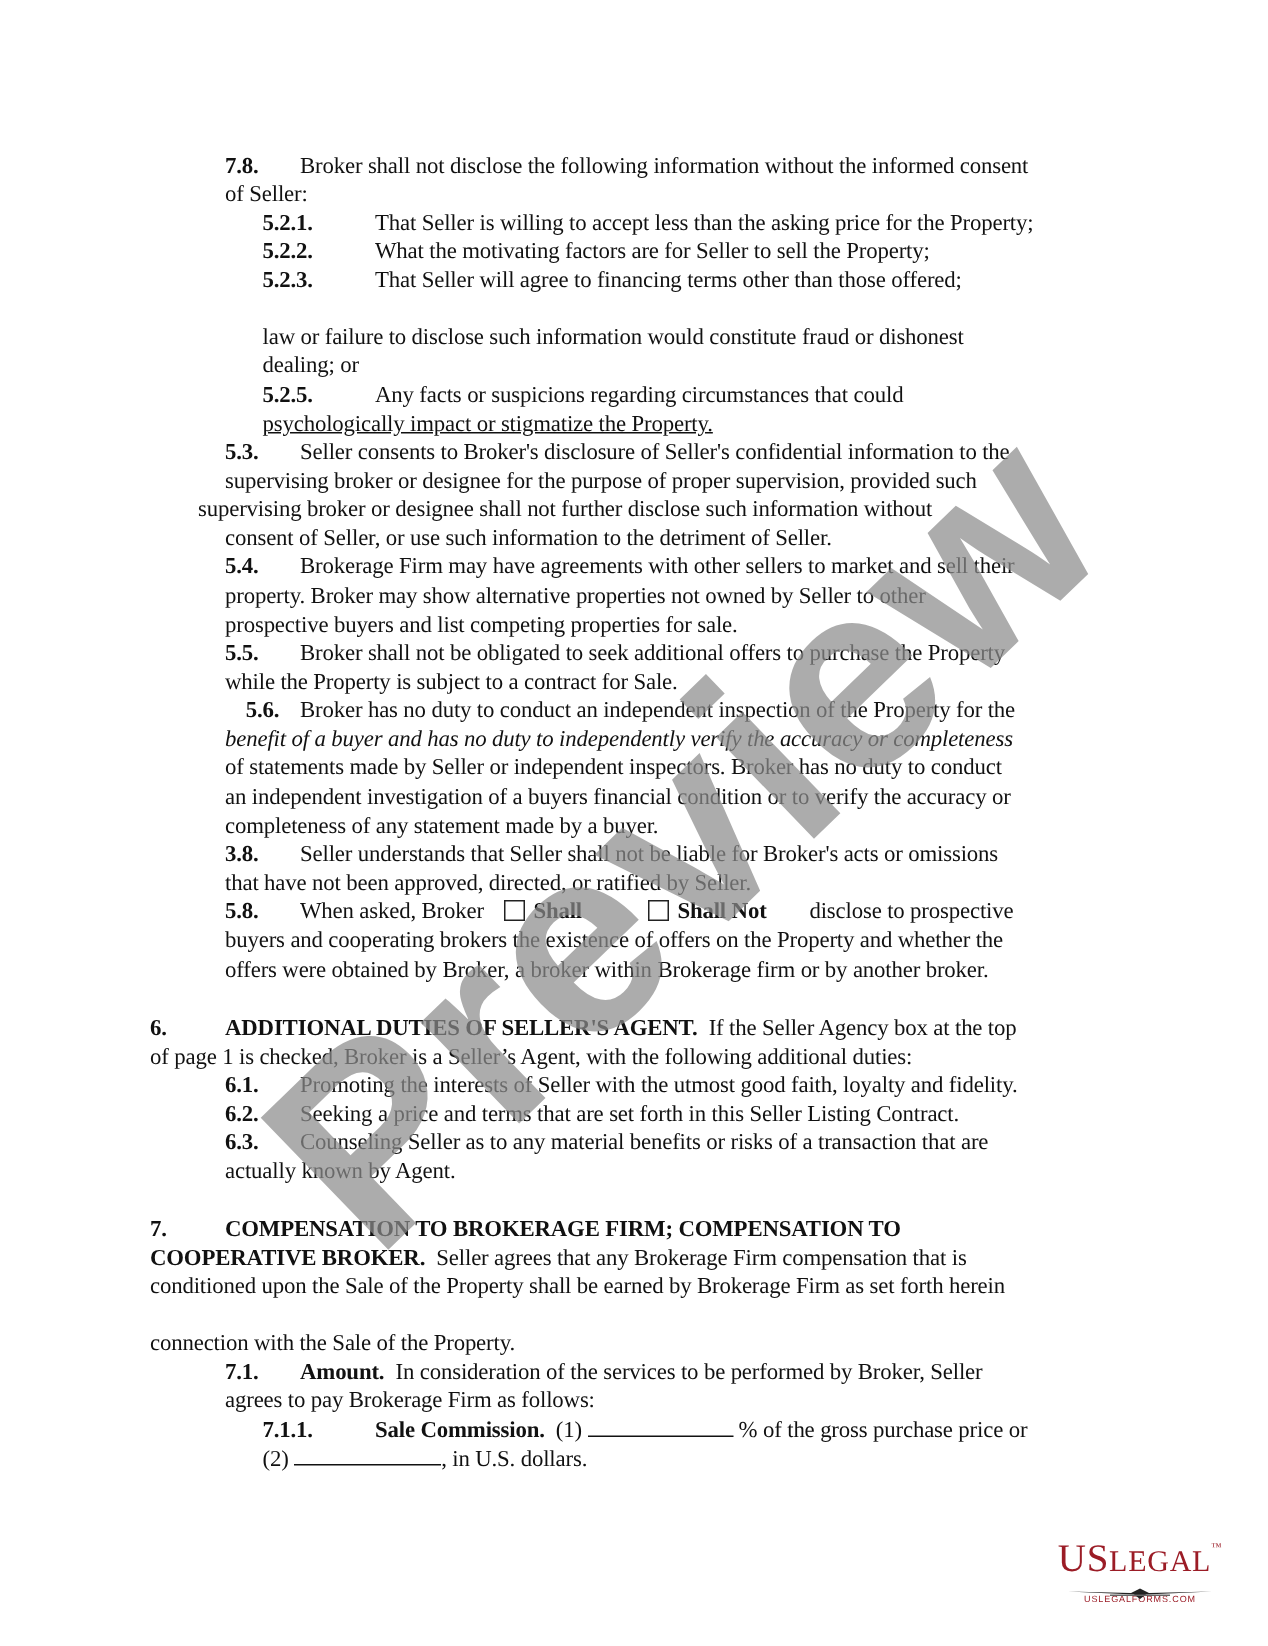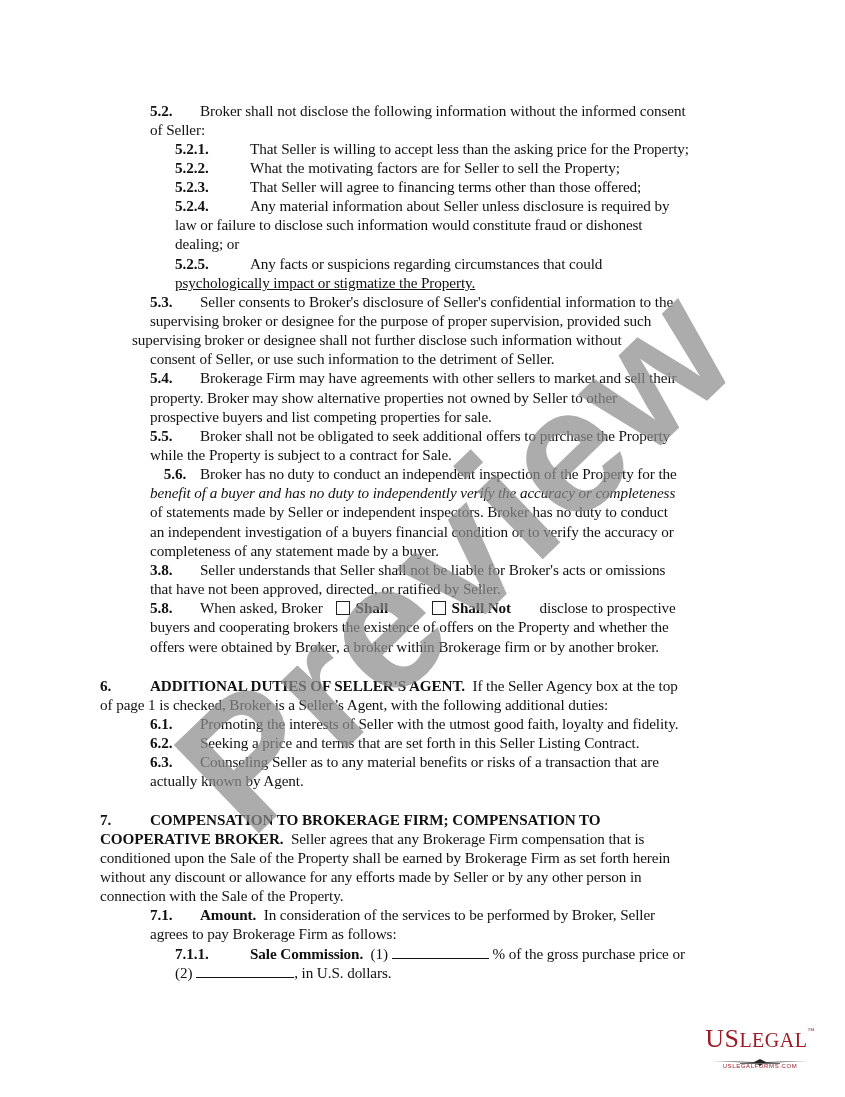--- a/index.html
+++ b/index.html
@@ -25,35 +25,32 @@
   .logo .tm { font-size: 7px; vertical-align: 14px; color: #9b1c26; }
   .logo .wings { height: 10px; position: relative; }
   .logo .url { font-family: "Liberation Sans", sans-serif; font-size: 6px; color: #9b1c26; letter-spacing: 0.6px; }
 </style>
 </head>
 <body>
 
 <div class="page">
 
   <div class="ln" style="left:150px;top:101px;">
-    <span class="num" style="width:50px">5.2.</span><span>Broker shall not disclose the following information without the informed consent</span>
+    <span class="num" style="width:50px">7.8.</span><span>Broker shall not disclose the following information without the informed consent</span>
   </div>
   <div class="ln" style="left:150px;top:120px;">of Seller:</div>
 
   <div class="ln" style="left:175px;top:139px;">
     <span class="num" style="width:75px">5.2.1.</span><span>That Seller is willing to accept less than the asking price for the Property;</span>
   </div>
   <div class="ln" style="left:175px;top:158px;">
     <span class="num" style="width:75px">5.2.2.</span><span>What the motivating factors are for Seller to sell the Property;</span>
   </div>
   <div class="ln" style="left:175px;top:177px;">
     <span class="num" style="width:75px">5.2.3.</span><span>That Seller will agree to financing terms other than those offered;</span>
-  </div>
-  <div class="ln" style="left:175px;top:196px;">
-    <span class="num" style="width:75px">5.2.4.</span><span>Any material information about Seller unless disclosure is required by</span>
   </div>
   <div class="ln" style="left:175px;top:215px;">law or failure to disclose such information would constitute fraud or dishonest</div>
   <div class="ln" style="left:175px;top:234px;">dealing; or</div>
   <div class="ln" style="left:175px;top:254px;">
     <span class="num" style="width:75px">5.2.5.</span><span>Any facts or suspicions regarding circumstances that could</span>
   </div>
   <div class="ln" style="left:175px;top:273px;text-decoration:underline;">psychologically impact or stigmatize the Property.</div>
 
   <div class="ln" style="left:150px;top:292px;">
     <span class="num" style="width:50px">5.3.</span><span>Seller consents to Broker's disclosure of Seller's confidential information to the</span>
@@ -107,21 +104,20 @@
   </div>
   <div class="ln" style="left:150px;top:771px;">actually known by Agent.</div>
 
   <div class="ln" style="left:100px;top:810px;">
     <span class="num" style="width:50px">7.</span><span class="b">COMPENSATION TO BROKERAGE FIRM; COMPENSATION TO</span>
   </div>
   <div class="ln" style="left:100px;top:829px;">
     <span class="b">COOPERATIVE BROKER.</span>&nbsp; <span>Seller agrees that any Brokerage Firm compensation that is</span>
   </div>
   <div class="ln" style="left:100px;top:848px;">conditioned upon the Sale of the Property shall be earned by Brokerage Firm as set forth herein</div>
-  <div class="ln" style="left:100px;top:867px;">without any discount or allowance for any efforts made by Seller or by any other person in</div>
   <div class="ln" style="left:100px;top:886px;">connection with the Sale of the Property.</div>
 
   <div class="ln" style="left:150px;top:905px;">
     <span class="num" style="width:50px">7.1.</span><span class="b">Amount.</span>&nbsp; <span>In consideration of the services to be performed by Broker, Seller</span>
   </div>
   <div class="ln" style="left:150px;top:924px;">agrees to pay Brokerage Firm as follows:</div>
 
   <div class="ln" style="left:175px;top:944px;">
     <span class="num" style="width:75px">7.1.1.</span><span class="b">Sale Commission.</span>&nbsp; <span>(1)</span> <span class="blank" style="width:97px"></span> <span>% of the gross purchase price or</span>
   </div>

